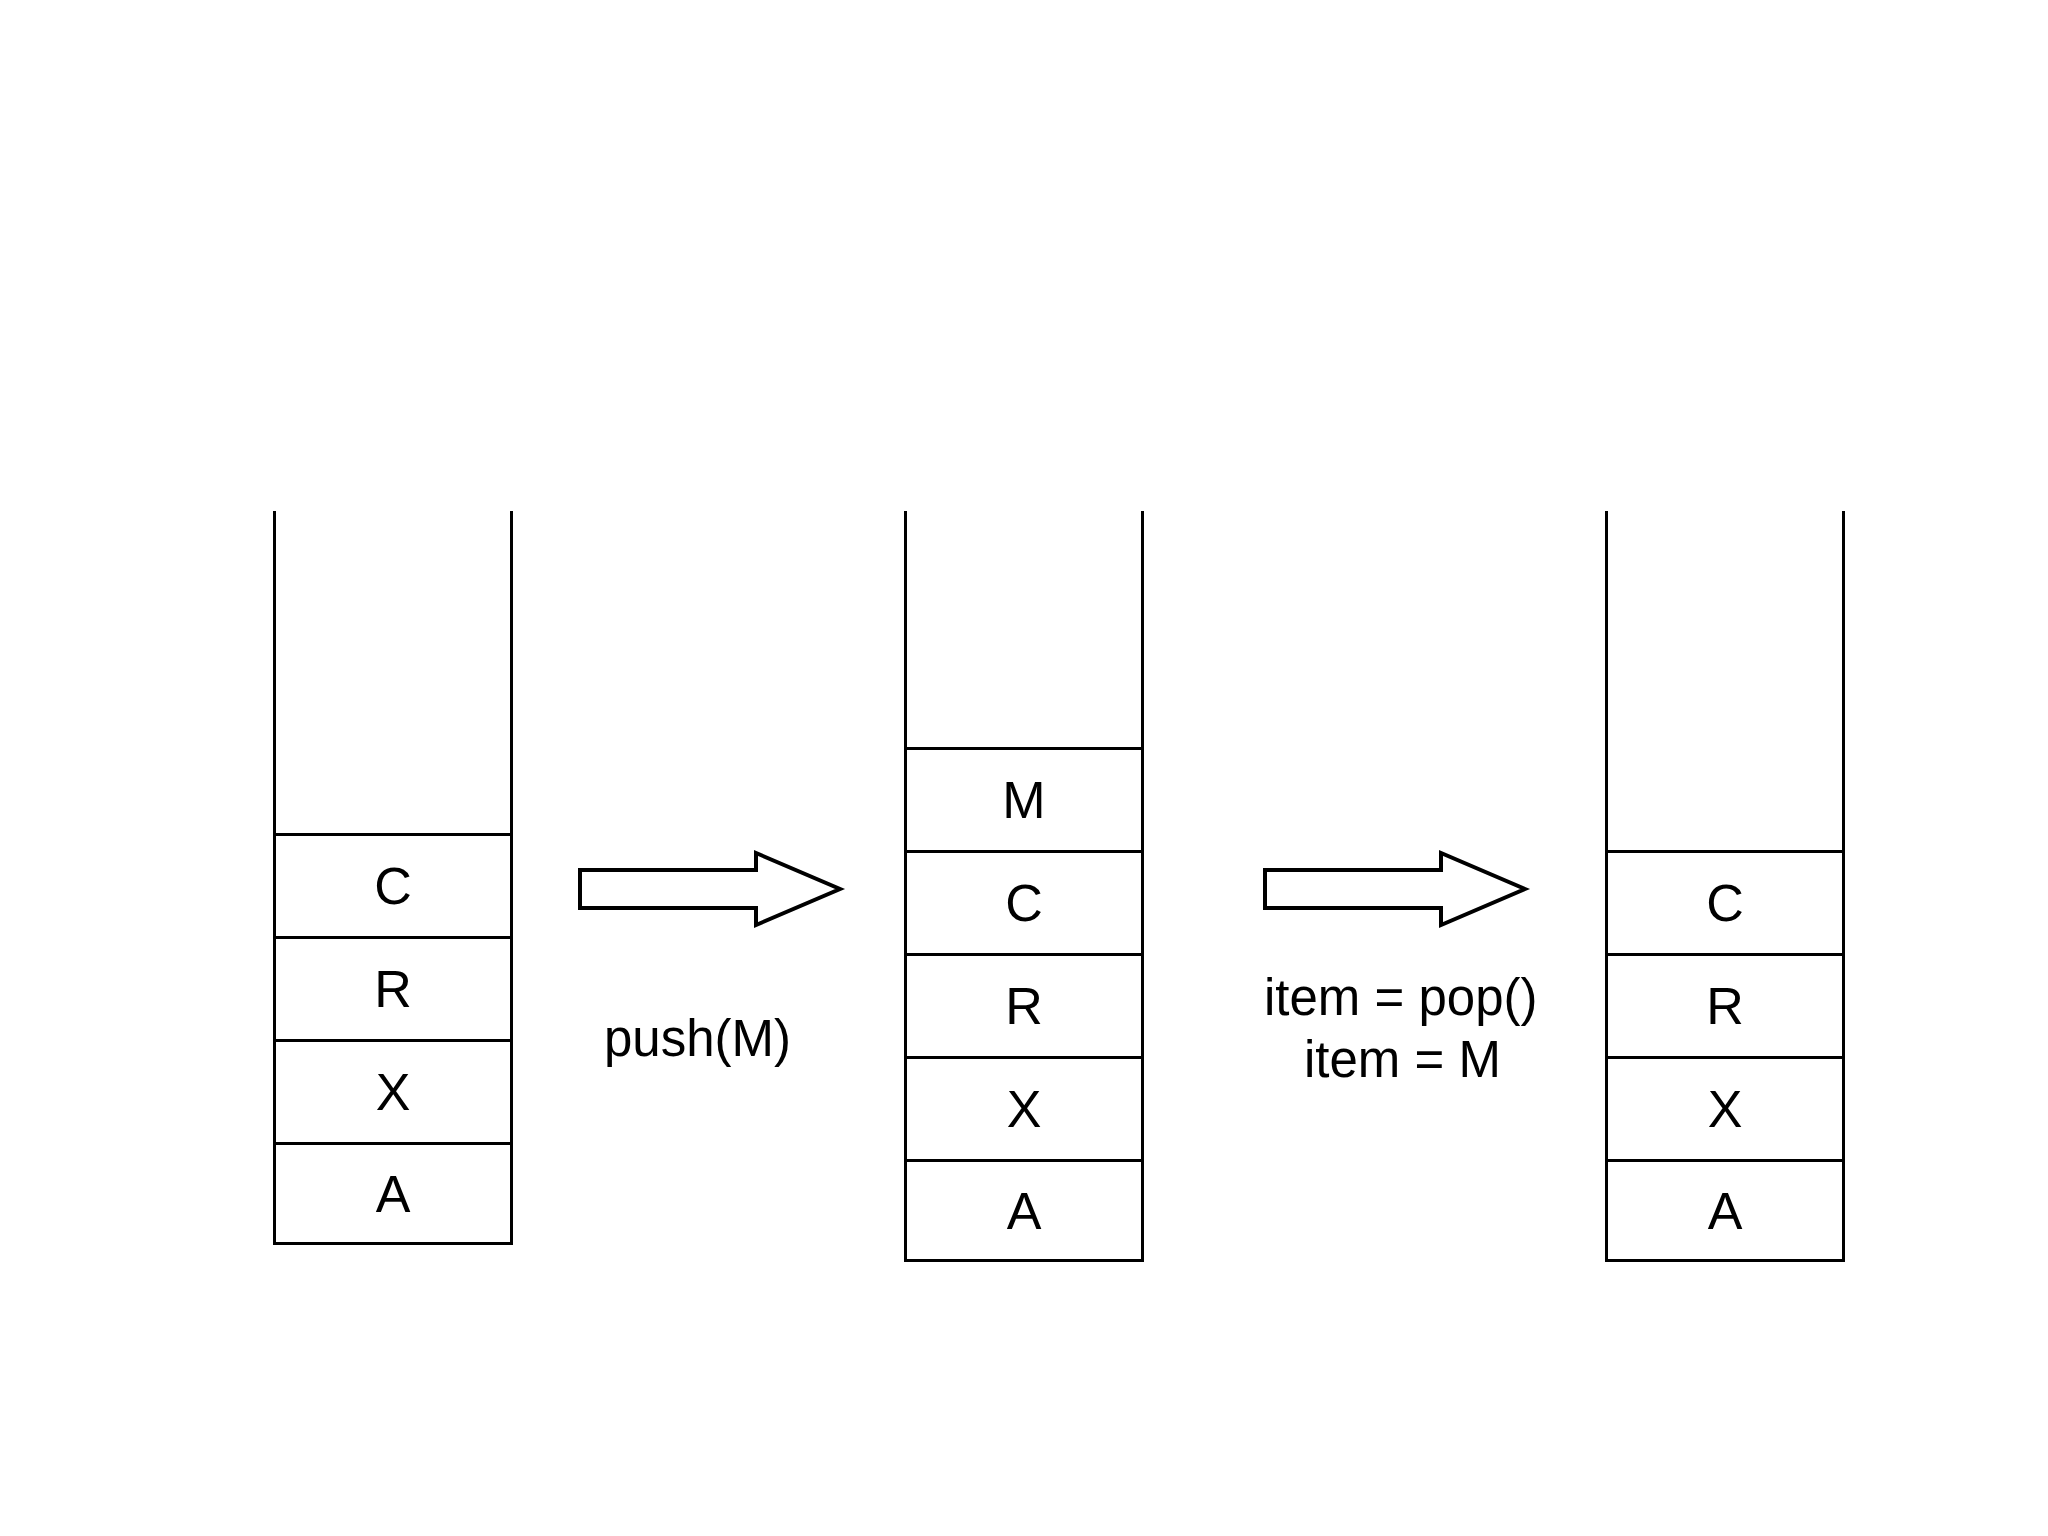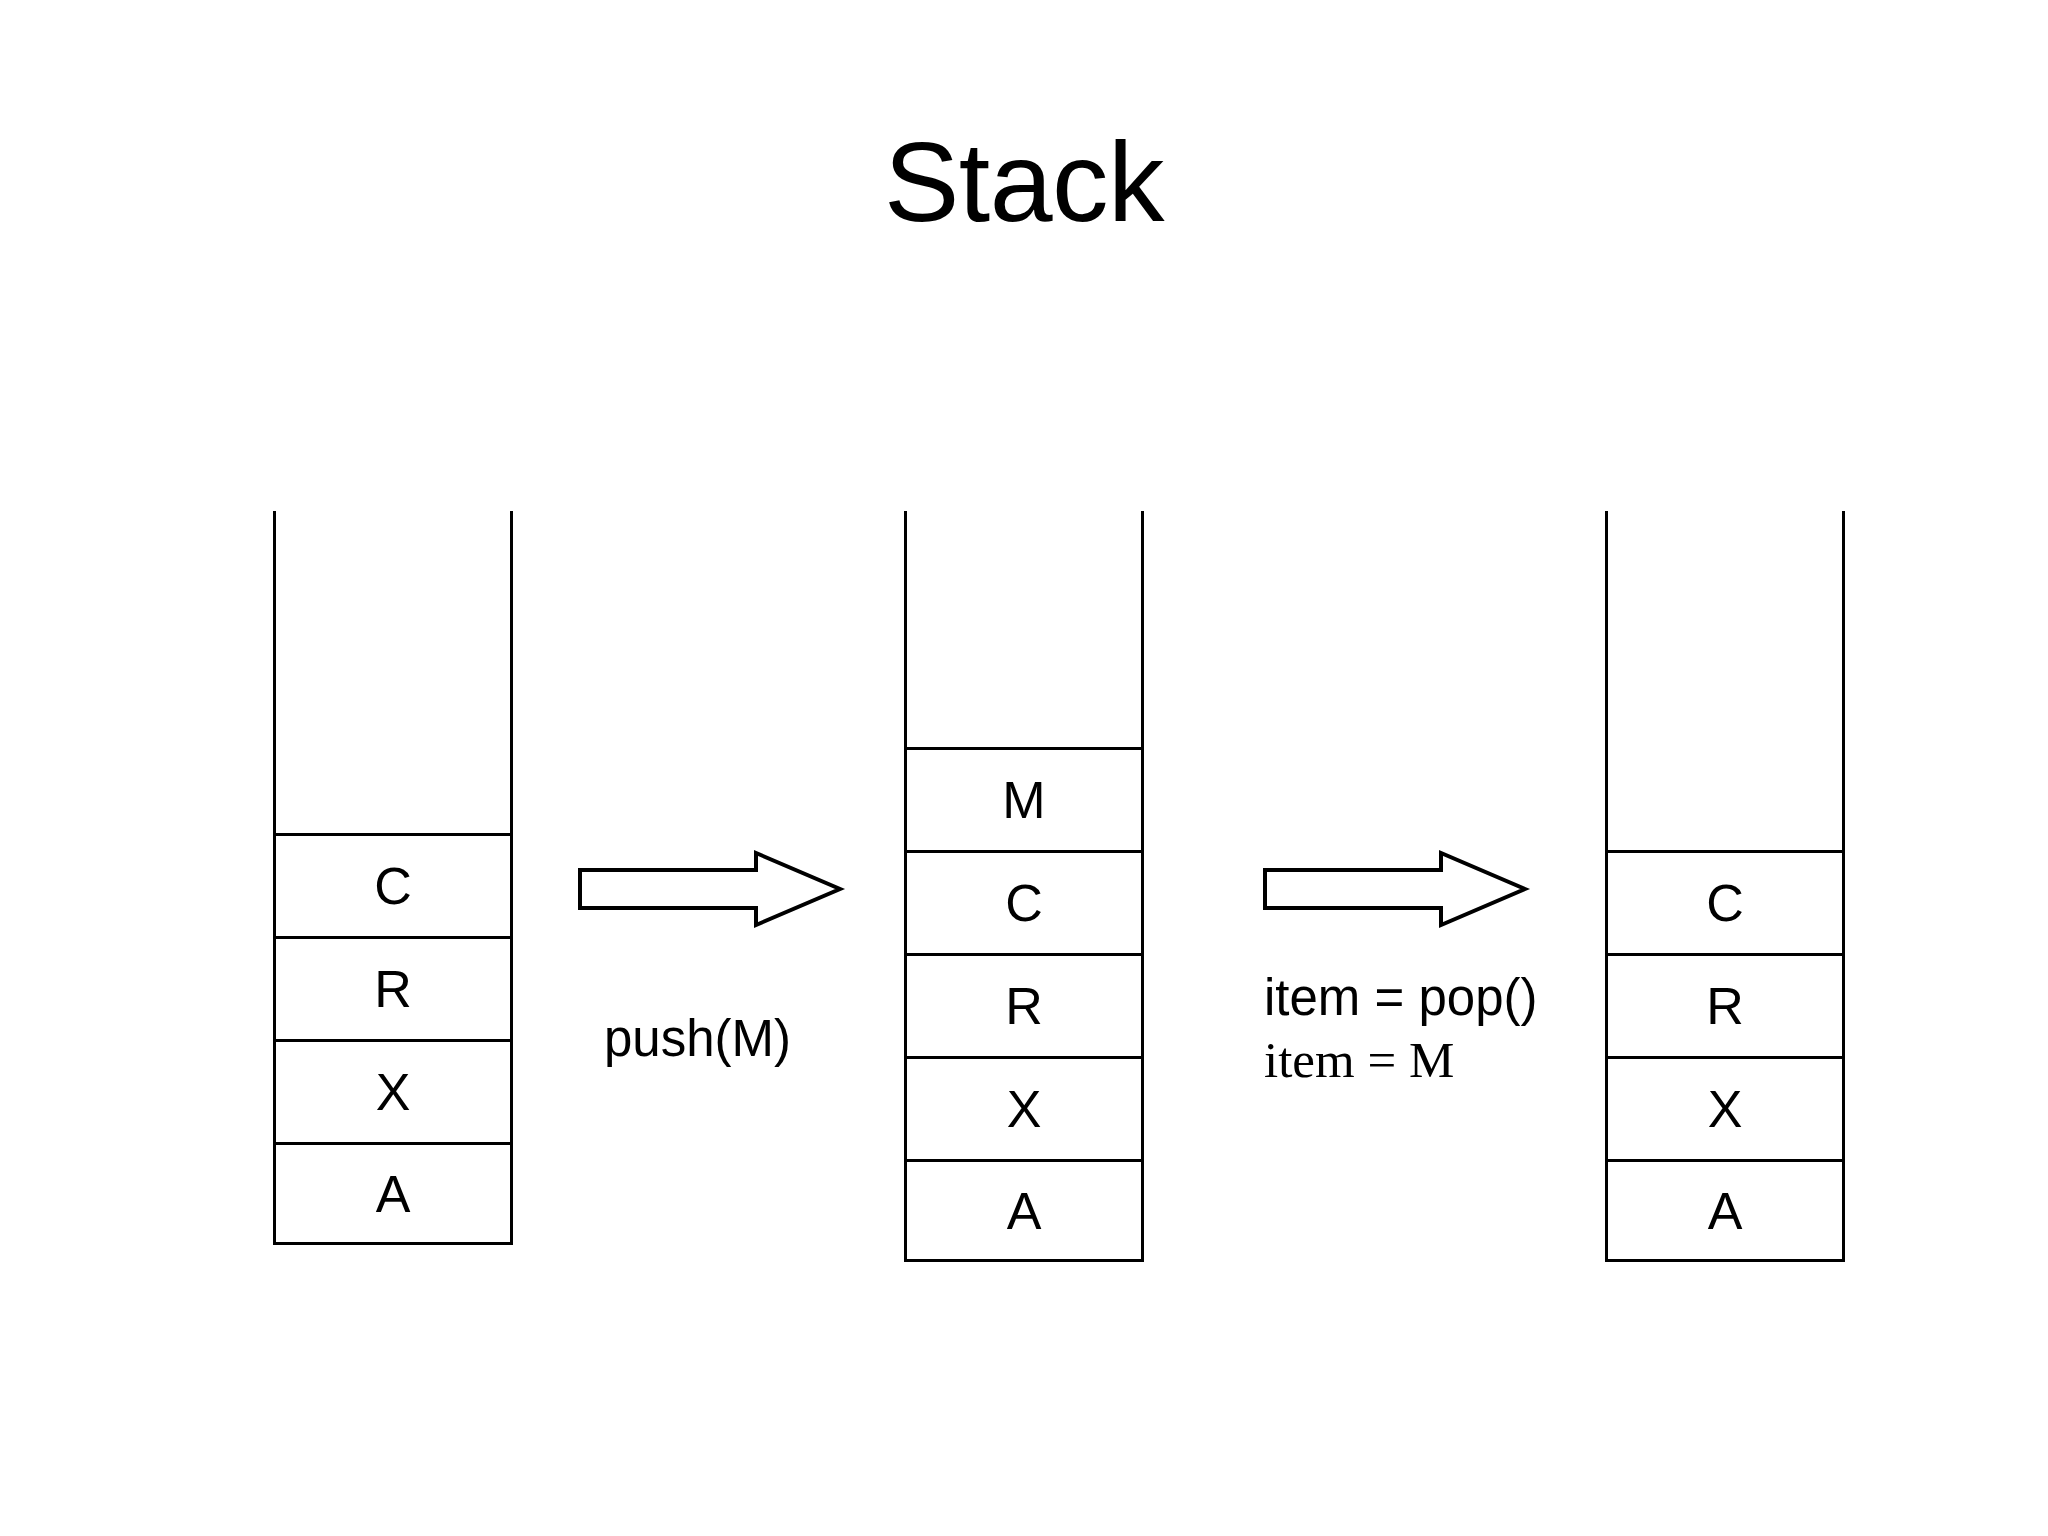--- a/index.html
+++ b/index.html
@@ -84,21 +84,20 @@
     line-height: 62px;
     color: #000000;
     white-space: pre;
   }
 </style>
 </head>
 <body>
 
 <div id="slide">
 
-  <div class="slide-title">Stack</div>
 
   <div class="stack" style="left:273px; top:511px; width:240px; height:734px;">
     <div class="rail rail-left" style="height:734px;"></div>
     <div class="rail rail-right" style="height:734px;"></div>
     <div class="cells">
       <div class="cell" style="height:103px;">C</div>
       <div class="cell" style="height:103px;">R</div>
       <div class="cell" style="height:103px;">X</div>
       <div class="cell" style="height:103px;">A</div>
     </div>
@@ -125,21 +124,21 @@
   </div>
 
   <div class="block-arrow" style="left:1263px; top:851px; width:264px; height:76px;">
     <svg width="264" height="76" viewBox="0 0 264 76" aria-hidden="true">
       <polygon points="2,19 178,19 178,2 262,38 178,74 178,57 2,57" fill="#ffffff" stroke="#000000" stroke-width="4" stroke-linejoin="miter"></polygon>
     </svg>
   </div>
 
   <div class="op-label" style="left:1264px; top:967px;text-align:center;">item = pop()</div>
 
-  <div class="op-label" style="left:1264px; top:1029px;font-family:Liberation Serif, serif;">item = M</div>
+  <div class="op-label" style="left:1304px; top:1029px;">item = M</div>
 
   <div class="stack" style="left:1605px; top:511px; width:240px; height:751px;">
     <div class="rail rail-left" style="height:751px;"></div>
     <div class="rail rail-right" style="height:751px;"></div>
     <div class="cells">
       <div class="cell" style="height:103px;">C</div>
       <div class="cell" style="height:103px;">R</div>
       <div class="cell" style="height:103px;">X</div>
       <div class="cell" style="height:103px;">A</div>
     </div>

